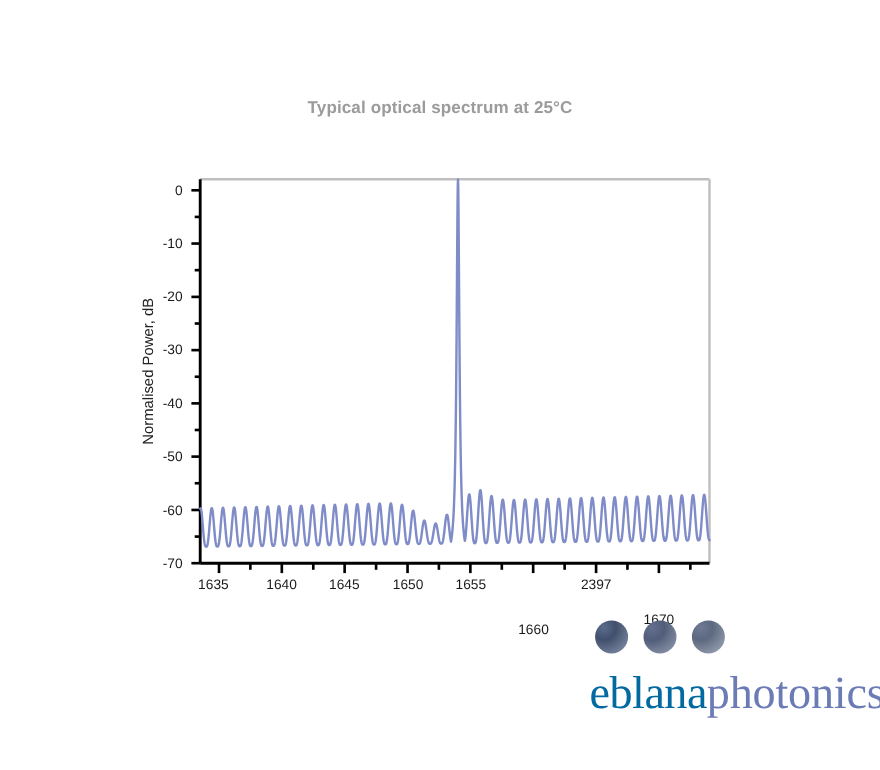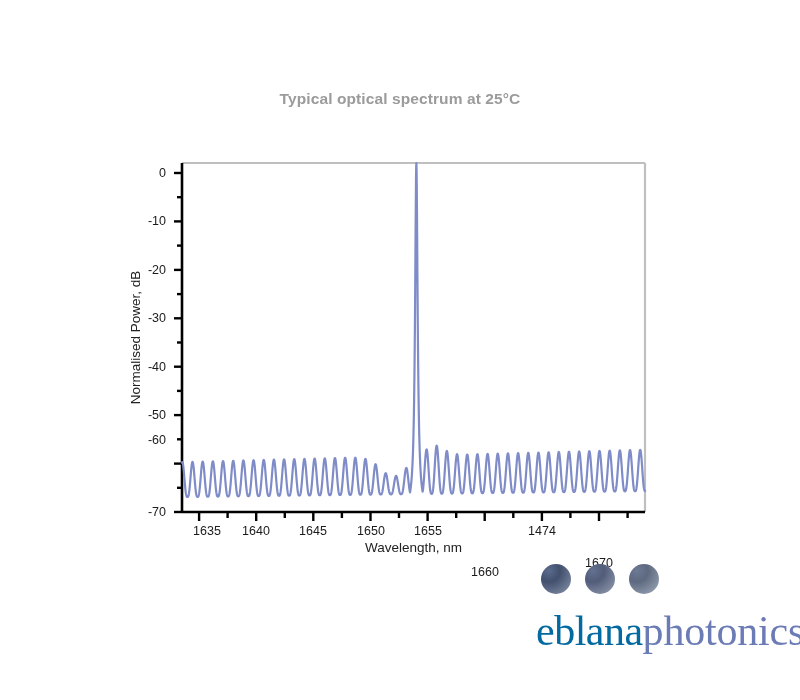--- a/index.html
+++ b/index.html
@@ -182,34 +182,33 @@
 
     <path id="spectrum-trace" fill="none" stroke="#7f8cc8" stroke-width="2.2" stroke-linejoin="round" stroke-linecap="round" d="M 182.00 462.71 L 182.19 462.25 L 182.39 462.14 L 182.58 462.39 L 182.77 463.00 L 182.96 463.94 L 183.16 465.20 L 183.35 466.75 L 183.54 468.54 L 183.74 470.55 L 183.93 472.72 L 184.12 475.00 L 184.32 477.35 L 184.51 479.71 L 184.70 482.04 L 184.89 484.30 L 185.09 486.43 L 185.28 488.41 L 185.47 490.21 L 185.67 491.80 L 185.86 493.16 L 186.05 494.30 L 186.24 495.21 L 186.44 495.90 L 186.63 496.39 L 186.82 496.71 L 187.02 496.89 L 187.21 496.96 L 187.40 496.97 L 187.59 496.96 L 187.79 496.91 L 187.98 496.76 L 188.17 496.49 L 188.37 496.04 L 188.56 495.41 L 188.75 494.56 L 188.95 493.48 L 189.14 492.17 L 189.33 490.64 L 189.52 488.90 L 189.72 486.96 L 189.91 484.86 L 190.10 482.62 L 190.30 480.30 L 190.49 477.92 L 190.68 475.55 L 190.87 473.23 L 191.07 471.01 L 191.26 468.93 L 191.45 467.06 L 191.65 465.42 L 191.84 464.06 L 192.03 463.00 L 192.22 462.28 L 192.42 461.91 L 192.61 461.90 L 192.80 462.25 L 193.00 462.94 L 193.19 463.98 L 193.38 465.32 L 193.58 466.94 L 193.77 468.80 L 193.96 470.86 L 194.15 473.07 L 194.35 475.38 L 194.54 477.75 L 194.73 480.12 L 194.93 482.45 L 195.12 484.68 L 195.31 486.79 L 195.50 488.73 L 195.70 490.48 L 195.89 492.02 L 196.08 493.33 L 196.28 494.42 L 196.47 495.27 L 196.66 495.91 L 196.85 496.36 L 197.05 496.64 L 197.24 496.78 L 197.43 496.84 L 197.63 496.84 L 197.82 496.83 L 198.01 496.75 L 198.21 496.57 L 198.40 496.25 L 198.59 495.76 L 198.78 495.07 L 198.98 494.16 L 199.17 493.02 L 199.36 491.65 L 199.56 490.05 L 199.75 488.25 L 199.94 486.26 L 200.13 484.11 L 200.33 481.83 L 200.52 479.48 L 200.71 477.09 L 200.91 474.72 L 201.10 472.41 L 201.29 470.21 L 201.48 468.18 L 201.68 466.35 L 201.87 464.78 L 202.06 463.49 L 202.26 462.51 L 202.45 461.88 L 202.64 461.60 L 202.83 461.68 L 203.03 462.12 L 203.22 462.91 L 203.41 464.03 L 203.61 465.45 L 203.80 467.15 L 203.99 469.07 L 204.19 471.18 L 204.38 473.44 L 204.57 475.78 L 204.76 478.16 L 204.96 480.53 L 205.15 482.85 L 205.34 485.07 L 205.54 487.14 L 205.73 489.04 L 205.92 490.75 L 206.11 492.23 L 206.31 493.49 L 206.50 494.52 L 206.69 495.32 L 206.89 495.91 L 207.08 496.31 L 207.27 496.56 L 207.46 496.67 L 207.66 496.71 L 207.85 496.71 L 208.04 496.68 L 208.24 496.58 L 208.43 496.37 L 208.62 496.01 L 208.82 495.46 L 209.01 494.71 L 209.20 493.74 L 209.39 492.54 L 209.59 491.10 L 209.78 489.44 L 209.97 487.58 L 210.17 485.54 L 210.36 483.34 L 210.55 481.04 L 210.74 478.66 L 210.94 476.26 L 211.13 473.89 L 211.32 471.59 L 211.52 469.43 L 211.71 467.43 L 211.90 465.66 L 212.09 464.15 L 212.29 462.93 L 212.48 462.04 L 212.67 461.50 L 212.87 461.31 L 213.06 461.49 L 213.25 462.02 L 213.45 462.90 L 213.64 464.11 L 213.83 465.61 L 214.02 467.38 L 214.22 469.36 L 214.41 471.52 L 214.60 473.81 L 214.80 476.18 L 214.99 478.57 L 215.18 480.95 L 215.37 483.25 L 215.57 485.44 L 215.76 487.48 L 215.95 489.35 L 216.15 491.00 L 216.34 492.43 L 216.53 493.64 L 216.72 494.61 L 216.92 495.36 L 217.11 495.90 L 217.30 496.26 L 217.50 496.46 L 217.69 496.56 L 217.88 496.58 L 218.08 496.57 L 218.27 496.53 L 218.46 496.41 L 218.65 496.16 L 218.85 495.75 L 219.04 495.15 L 219.23 494.34 L 219.43 493.31 L 219.62 492.04 L 219.81 490.54 L 220.00 488.82 L 220.20 486.90 L 220.39 484.80 L 220.58 482.57 L 220.78 480.23 L 220.97 477.83 L 221.16 475.43 L 221.36 473.06 L 221.55 470.78 L 221.74 468.65 L 221.93 466.70 L 222.13 464.98 L 222.32 463.54 L 222.51 462.40 L 222.71 461.60 L 222.90 461.14 L 223.09 461.05 L 223.28 461.32 L 223.48 461.95 L 223.67 462.92 L 223.86 464.21 L 224.06 465.79 L 224.25 467.62 L 224.44 469.67 L 224.63 471.88 L 224.83 474.20 L 225.02 476.59 L 225.21 478.99 L 225.41 481.36 L 225.60 483.65 L 225.79 485.81 L 225.99 487.82 L 226.18 489.64 L 226.37 491.24 L 226.56 492.62 L 226.76 493.77 L 226.95 494.68 L 227.14 495.38 L 227.34 495.87 L 227.53 496.19 L 227.72 496.37 L 227.91 496.44 L 228.11 496.45 L 228.30 496.44 L 228.49 496.38 L 228.69 496.23 L 228.88 495.94 L 229.07 495.48 L 229.26 494.83 L 229.46 493.95 L 229.65 492.85 L 229.84 491.52 L 230.04 489.95 L 230.23 488.17 L 230.42 486.20 L 230.62 484.05 L 230.81 481.78 L 231.00 479.41 L 231.19 477.00 L 231.39 474.59 L 231.58 472.23 L 231.77 469.98 L 231.97 467.88 L 232.16 465.98 L 232.35 464.32 L 232.54 462.95 L 232.74 461.89 L 232.93 461.17 L 233.12 460.81 L 233.32 460.81 L 233.51 461.18 L 233.70 461.90 L 233.89 462.96 L 234.09 464.33 L 234.28 465.99 L 234.47 467.89 L 234.67 469.99 L 234.86 472.24 L 235.05 474.60 L 235.25 477.00 L 235.44 479.41 L 235.63 481.77 L 235.82 484.04 L 236.02 486.18 L 236.21 488.14 L 236.40 489.92 L 236.60 491.47 L 236.79 492.80 L 236.98 493.89 L 237.17 494.75 L 237.37 495.39 L 237.56 495.84 L 237.75 496.12 L 237.95 496.26 L 238.14 496.31 L 238.33 496.31 L 238.52 496.30 L 238.72 496.22 L 238.91 496.03 L 239.10 495.70 L 239.30 495.20 L 239.49 494.48 L 239.68 493.55 L 239.88 492.38 L 240.07 490.98 L 240.26 489.35 L 240.45 487.51 L 240.65 485.48 L 240.84 483.29 L 241.03 480.98 L 241.23 478.59 L 241.42 476.16 L 241.61 473.75 L 241.80 471.40 L 242.00 469.18 L 242.19 467.12 L 242.38 465.27 L 242.58 463.68 L 242.77 462.38 L 242.96 461.40 L 243.15 460.77 L 243.35 460.50 L 243.54 460.60 L 243.73 461.06 L 243.93 461.87 L 244.12 463.02 L 244.31 464.48 L 244.50 466.21 L 244.70 468.17 L 244.89 470.33 L 245.08 472.62 L 245.28 475.00 L 245.47 477.42 L 245.66 479.83 L 245.86 482.18 L 246.05 484.43 L 246.24 486.53 L 246.43 488.46 L 246.63 490.19 L 246.82 491.69 L 247.01 492.96 L 247.21 493.99 L 247.40 494.80 L 247.59 495.39 L 247.78 495.79 L 247.98 496.03 L 248.17 496.15 L 248.36 496.18 L 248.56 496.18 L 248.75 496.15 L 248.94 496.05 L 249.13 495.83 L 249.33 495.46 L 249.52 494.89 L 249.71 494.12 L 249.91 493.13 L 250.10 491.89 L 250.29 490.43 L 250.49 488.73 L 250.68 486.83 L 250.87 484.75 L 251.06 482.52 L 251.26 480.17 L 251.45 477.75 L 251.64 475.32 L 251.84 472.91 L 252.03 470.58 L 252.22 468.38 L 252.41 466.37 L 252.61 464.57 L 252.80 463.05 L 252.99 461.82 L 253.19 460.93 L 253.38 460.39 L 253.57 460.22 L 253.76 460.41 L 253.96 460.97 L 254.15 461.87 L 254.34 463.11 L 254.54 464.65 L 254.73 466.45 L 254.92 468.48 L 255.12 470.68 L 255.31 473.01 L 255.50 475.42 L 255.69 477.85 L 255.89 480.26 L 256.08 482.59 L 256.27 484.82 L 256.47 486.88 L 256.66 488.77 L 256.85 490.44 L 257.04 491.89 L 257.24 493.10 L 257.43 494.08 L 257.62 494.83 L 257.82 495.38 L 258.01 495.74 L 258.20 495.94 L 258.39 496.03 L 258.59 496.05 L 258.78 496.05 L 258.97 496.00 L 259.17 495.87 L 259.36 495.62 L 259.55 495.19 L 259.75 494.58 L 259.94 493.75 L 260.13 492.68 L 260.32 491.38 L 260.52 489.85 L 260.71 488.10 L 260.90 486.14 L 261.10 484.00 L 261.29 481.73 L 261.48 479.35 L 261.67 476.91 L 261.87 474.47 L 262.06 472.07 L 262.25 469.76 L 262.45 467.60 L 262.64 465.63 L 262.83 463.89 L 263.03 462.44 L 263.22 461.29 L 263.41 460.49 L 263.60 460.04 L 263.80 459.96 L 263.99 460.25 L 264.18 460.90 L 264.38 461.90 L 264.57 463.22 L 264.76 464.84 L 264.95 466.71 L 265.15 468.79 L 265.34 471.04 L 265.53 473.41 L 265.73 475.83 L 265.92 478.28 L 266.11 480.68 L 266.30 483.00 L 266.50 485.19 L 266.69 487.23 L 266.88 489.06 L 267.08 490.69 L 267.27 492.08 L 267.46 493.24 L 267.66 494.16 L 267.85 494.86 L 268.04 495.35 L 268.23 495.67 L 268.43 495.84 L 268.62 495.91 L 268.81 495.92 L 269.01 495.91 L 269.20 495.85 L 269.39 495.69 L 269.58 495.39 L 269.78 494.92 L 269.97 494.25 L 270.16 493.35 L 270.36 492.22 L 270.55 490.86 L 270.74 489.26 L 270.93 487.44 L 271.13 485.43 L 271.32 483.25 L 271.51 480.93 L 271.71 478.52 L 271.90 476.07 L 272.09 473.62 L 272.29 471.23 L 272.48 468.95 L 272.67 466.82 L 272.86 464.90 L 273.06 463.23 L 273.25 461.84 L 273.44 460.78 L 273.64 460.06 L 273.83 459.71 L 274.02 459.72 L 274.21 460.11 L 274.41 460.86 L 274.60 461.95 L 274.79 463.35 L 274.99 465.05 L 275.18 466.99 L 275.37 469.13 L 275.56 471.42 L 275.76 473.81 L 275.95 476.26 L 276.14 478.71 L 276.34 481.10 L 276.53 483.40 L 276.72 485.57 L 276.92 487.56 L 277.11 489.35 L 277.30 490.92 L 277.49 492.26 L 277.69 493.36 L 277.88 494.22 L 278.07 494.87 L 278.27 495.32 L 278.46 495.59 L 278.65 495.74 L 278.84 495.79 L 279.04 495.79 L 279.23 495.77 L 279.42 495.69 L 279.62 495.49 L 279.81 495.15 L 280.00 494.63 L 280.19 493.90 L 280.39 492.94 L 280.58 491.74 L 280.77 490.31 L 280.97 488.65 L 281.16 486.77 L 281.35 484.70 L 281.54 482.47 L 281.74 480.12 L 281.93 477.69 L 282.12 475.22 L 282.32 472.77 L 282.51 470.40 L 282.70 468.14 L 282.90 466.05 L 283.09 464.18 L 283.28 462.58 L 283.47 461.27 L 283.67 460.29 L 283.86 459.66 L 284.05 459.40 L 284.25 459.51 L 284.44 460.00 L 284.63 460.84 L 284.82 462.02 L 285.02 463.51 L 285.21 465.28 L 285.40 467.28 L 285.60 469.47 L 285.79 471.81 L 285.98 474.23 L 286.17 476.69 L 286.37 479.14 L 286.56 481.52 L 286.75 483.80 L 286.95 485.93 L 287.14 487.88 L 287.33 489.62 L 287.53 491.14 L 287.72 492.42 L 287.91 493.46 L 288.10 494.28 L 288.30 494.87 L 288.49 495.27 L 288.68 495.51 L 288.88 495.63 L 289.07 495.66 L 289.26 495.66 L 289.45 495.62 L 289.65 495.52 L 289.84 495.29 L 290.03 494.90 L 290.23 494.32 L 290.42 493.53 L 290.61 492.51 L 290.80 491.25 L 291.00 489.75 L 291.19 488.02 L 291.38 486.08 L 291.58 483.96 L 291.77 481.69 L 291.96 479.30 L 292.16 476.84 L 292.35 474.37 L 292.54 471.92 L 292.73 469.56 L 292.93 467.34 L 293.12 465.30 L 293.31 463.48 L 293.51 461.95 L 293.70 460.71 L 293.89 459.82 L 294.08 459.29 L 294.28 459.12 L 294.47 459.33 L 294.66 459.91 L 294.86 460.85 L 295.05 462.11 L 295.24 463.69 L 295.43 465.53 L 295.63 467.59 L 295.82 469.83 L 296.01 472.21 L 296.21 474.65 L 296.40 477.12 L 296.59 479.57 L 296.79 481.94 L 296.98 484.19 L 297.17 486.29 L 297.36 488.19 L 297.56 489.89 L 297.75 491.35 L 297.94 492.57 L 298.14 493.56 L 298.33 494.31 L 298.52 494.86 L 298.71 495.22 L 298.91 495.42 L 299.10 495.51 L 299.29 495.53 L 299.49 495.52 L 299.68 495.47 L 299.87 495.34 L 300.07 495.07 L 300.26 494.64 L 300.45 494.00 L 300.64 493.15 L 300.84 492.06 L 301.03 490.73 L 301.22 489.17 L 301.42 487.38 L 301.61 485.38 L 301.80 483.21 L 301.99 480.89 L 302.19 478.47 L 302.38 475.99 L 302.57 473.51 L 302.77 471.08 L 302.96 468.74 L 303.15 466.54 L 303.34 464.55 L 303.54 462.80 L 303.73 461.33 L 303.92 460.18 L 304.12 459.38 L 304.31 458.93 L 304.50 458.87 L 304.70 459.17 L 304.89 459.85 L 305.08 460.88 L 305.27 462.23 L 305.47 463.89 L 305.66 465.80 L 305.85 467.92 L 306.05 470.21 L 306.24 472.61 L 306.43 475.08 L 306.62 477.56 L 306.82 480.00 L 307.01 482.35 L 307.20 484.58 L 307.40 486.64 L 307.59 488.50 L 307.78 490.14 L 307.97 491.54 L 308.17 492.71 L 308.36 493.64 L 308.55 494.34 L 308.75 494.83 L 308.94 495.15 L 309.13 495.32 L 309.33 495.39 L 309.52 495.40 L 309.71 495.38 L 309.90 495.32 L 310.10 495.15 L 310.29 494.84 L 310.48 494.36 L 310.68 493.66 L 310.87 492.75 L 311.06 491.59 L 311.25 490.20 L 311.45 488.57 L 311.64 486.71 L 311.83 484.66 L 312.03 482.44 L 312.22 480.08 L 312.41 477.63 L 312.60 475.14 L 312.80 472.65 L 312.99 470.23 L 313.18 467.91 L 313.38 465.76 L 313.57 463.82 L 313.76 462.13 L 313.96 460.74 L 314.15 459.67 L 314.34 458.95 L 314.53 458.61 L 314.73 458.64 L 314.92 459.04 L 315.11 459.81 L 315.31 460.93 L 315.50 462.38 L 315.69 464.11 L 315.88 466.08 L 316.08 468.26 L 316.27 470.60 L 316.46 473.03 L 316.66 475.52 L 316.85 478.00 L 317.04 480.43 L 317.23 482.77 L 317.43 484.96 L 317.62 486.97 L 317.81 488.79 L 318.01 490.37 L 318.20 491.72 L 318.39 492.83 L 318.58 493.70 L 318.78 494.35 L 318.97 494.80 L 319.16 495.07 L 319.36 495.21 L 319.55 495.26 L 319.74 495.26 L 319.94 495.24 L 320.13 495.15 L 320.32 494.95 L 320.51 494.60 L 320.71 494.06 L 320.90 493.31 L 321.09 492.33 L 321.29 491.11 L 321.48 489.64 L 321.67 487.95 L 321.86 486.03 L 322.06 483.92 L 322.25 481.65 L 322.44 479.26 L 322.64 476.78 L 322.83 474.28 L 323.02 471.80 L 323.21 469.38 L 323.41 467.10 L 323.60 464.99 L 323.79 463.10 L 323.99 461.48 L 324.18 460.16 L 324.37 459.18 L 324.57 458.55 L 324.76 458.30 L 324.95 458.43 L 325.14 458.94 L 325.34 459.80 L 325.53 461.01 L 325.72 462.54 L 325.92 464.35 L 326.11 466.39 L 326.30 468.62 L 326.49 471.00 L 326.69 473.46 L 326.88 475.96 L 327.07 478.44 L 327.27 480.86 L 327.46 483.17 L 327.65 485.33 L 327.84 487.30 L 328.04 489.06 L 328.23 490.60 L 328.42 491.89 L 328.62 492.94 L 328.81 493.75 L 329.00 494.35 L 329.20 494.75 L 329.39 494.99 L 329.58 495.10 L 329.77 495.13 L 329.97 495.13 L 330.16 495.10 L 330.35 494.98 L 330.55 494.75 L 330.74 494.35 L 330.93 493.75 L 331.12 492.94 L 331.32 491.89 L 331.51 490.60 L 331.70 489.07 L 331.90 487.31 L 332.09 485.33 L 332.28 483.17 L 332.47 480.85 L 332.67 478.43 L 332.86 475.93 L 333.05 473.42 L 333.25 470.94 L 333.44 468.54 L 333.63 466.29 L 333.83 464.22 L 334.02 462.39 L 334.21 460.84 L 334.40 459.60 L 334.60 458.71 L 334.79 458.18 L 334.98 458.03 L 335.18 458.25 L 335.37 458.86 L 335.56 459.82 L 335.75 461.12 L 335.95 462.73 L 336.14 464.61 L 336.33 466.71 L 336.53 468.99 L 336.72 471.41 L 336.91 473.89 L 337.11 476.40 L 337.30 478.89 L 337.49 481.29 L 337.68 483.57 L 337.88 485.69 L 338.07 487.62 L 338.26 489.33 L 338.46 490.81 L 338.65 492.04 L 338.84 493.03 L 339.03 493.79 L 339.23 494.34 L 339.42 494.69 L 339.61 494.90 L 339.81 494.98 L 340.00 495.00 L 340.19 494.99 L 340.38 494.94 L 340.58 494.80 L 340.77 494.53 L 340.96 494.08 L 341.16 493.42 L 341.35 492.55 L 341.54 491.44 L 341.74 490.08 L 341.93 488.48 L 342.12 486.65 L 342.31 484.62 L 342.51 482.40 L 342.70 480.05 L 342.89 477.59 L 343.09 475.07 L 343.28 472.56 L 343.47 470.08 L 343.66 467.71 L 343.86 465.50 L 344.05 463.48 L 344.24 461.71 L 344.44 460.23 L 344.63 459.08 L 344.82 458.28 L 345.01 457.84 L 345.21 457.79 L 345.40 458.12 L 345.59 458.82 L 345.79 459.87 L 345.98 461.26 L 346.17 462.95 L 346.37 464.90 L 346.56 467.06 L 346.75 469.39 L 346.94 471.84 L 347.14 474.35 L 347.33 476.86 L 347.52 479.34 L 347.72 481.72 L 347.91 483.97 L 348.10 486.05 L 348.29 487.93 L 348.49 489.59 L 348.68 491.01 L 348.87 492.18 L 349.07 493.11 L 349.26 493.82 L 349.45 494.31 L 349.64 494.63 L 349.84 494.80 L 350.03 494.86 L 350.22 494.87 L 350.42 494.86 L 350.61 494.79 L 350.80 494.61 L 351.00 494.29 L 351.19 493.79 L 351.38 493.09 L 351.57 492.15 L 351.77 490.97 L 351.96 489.55 L 352.15 487.88 L 352.35 486.00 L 352.54 483.91 L 352.73 481.66 L 352.92 479.27 L 353.12 476.79 L 353.31 474.27 L 353.50 471.76 L 353.70 469.32 L 353.89 466.98 L 354.08 464.82 L 354.27 462.87 L 354.47 461.18 L 354.66 459.79 L 354.85 458.73 L 355.05 458.03 L 355.24 457.70 L 355.43 457.75 L 355.63 458.19 L 355.82 458.99 L 356.01 460.14 L 356.20 461.62 L 356.40 463.38 L 356.59 465.40 L 356.78 467.61 L 356.98 469.98 L 357.17 472.44 L 357.36 474.95 L 357.55 477.46 L 357.75 479.91 L 357.94 482.25 L 358.13 484.46 L 358.33 486.48 L 358.52 488.30 L 358.71 489.88 L 358.90 491.23 L 359.10 492.33 L 359.29 493.20 L 359.48 493.84 L 359.68 494.28 L 359.87 494.55 L 360.06 494.69 L 360.25 494.74 L 360.45 494.74 L 360.64 494.71 L 360.83 494.62 L 361.03 494.42 L 361.22 494.06 L 361.41 493.52 L 361.61 492.76 L 361.80 491.78 L 361.99 490.56 L 362.18 489.11 L 362.38 487.43 L 362.57 485.53 L 362.76 483.45 L 362.96 481.22 L 363.15 478.87 L 363.34 476.45 L 363.53 474.00 L 363.73 471.59 L 363.92 469.25 L 364.11 467.05 L 364.31 465.03 L 364.50 463.23 L 364.69 461.70 L 364.88 460.48 L 365.08 459.58 L 365.27 459.04 L 365.46 458.87 L 365.66 459.06 L 365.85 459.62 L 366.04 460.53 L 366.24 461.77 L 366.43 463.31 L 366.62 465.11 L 366.81 467.13 L 367.01 469.33 L 367.20 471.65 L 367.39 474.05 L 367.59 476.47 L 367.78 478.86 L 367.97 481.18 L 368.16 483.39 L 368.36 485.44 L 368.55 487.31 L 368.74 488.98 L 368.94 490.41 L 369.13 491.62 L 369.32 492.60 L 369.51 493.35 L 369.71 493.90 L 369.90 494.27 L 370.09 494.48 L 370.29 494.58 L 370.48 494.61 L 370.67 494.60 L 370.87 494.57 L 371.06 494.46 L 371.25 494.25 L 371.44 493.88 L 371.64 493.34 L 371.83 492.61 L 372.02 491.68 L 372.22 490.54 L 372.41 489.20 L 372.60 487.66 L 372.79 485.95 L 372.99 484.09 L 373.18 482.12 L 373.37 480.06 L 373.57 477.97 L 373.76 475.89 L 373.95 473.85 L 374.14 471.91 L 374.34 470.11 L 374.53 468.49 L 374.72 467.09 L 374.92 465.94 L 375.11 465.06 L 375.30 464.48 L 375.50 464.21 L 375.69 464.25 L 375.88 464.61 L 376.07 465.26 L 376.27 466.21 L 376.46 467.41 L 376.65 468.85 L 376.85 470.49 L 377.04 472.29 L 377.23 474.21 L 377.42 476.21 L 377.62 478.24 L 377.81 480.27 L 378.00 482.25 L 378.20 484.15 L 378.39 485.93 L 378.58 487.56 L 378.78 489.04 L 378.97 490.33 L 379.16 491.44 L 379.35 492.35 L 379.55 493.08 L 379.74 493.63 L 379.93 494.02 L 380.13 494.27 L 380.32 494.41 L 380.51 494.46 L 380.70 494.48 L 380.90 494.47 L 381.09 494.43 L 381.28 494.33 L 381.48 494.14 L 381.67 493.84 L 381.86 493.40 L 382.05 492.83 L 382.25 492.10 L 382.44 491.23 L 382.63 490.21 L 382.83 489.07 L 383.02 487.81 L 383.21 486.46 L 383.41 485.04 L 383.60 483.58 L 383.79 482.11 L 383.98 480.66 L 384.18 479.26 L 384.37 477.95 L 384.56 476.75 L 384.76 475.69 L 384.95 474.79 L 385.14 474.08 L 385.33 473.56 L 385.53 473.26 L 385.72 473.17 L 385.91 473.30 L 386.11 473.64 L 386.30 474.19 L 386.49 474.92 L 386.68 475.83 L 386.88 476.89 L 387.07 478.07 L 387.26 479.35 L 387.46 480.71 L 387.65 482.10 L 387.84 483.51 L 388.04 484.90 L 388.23 486.26 L 388.42 487.54 L 388.61 488.75 L 388.81 489.85 L 389.00 490.83 L 389.19 491.69 L 389.39 492.42 L 389.58 493.01 L 389.77 493.48 L 389.96 493.83 L 390.16 494.08 L 390.35 494.23 L 390.54 494.31 L 390.74 494.34 L 390.93 494.34 L 391.12 494.33 L 391.31 494.30 L 391.51 494.21 L 391.70 494.05 L 391.89 493.80 L 392.09 493.46 L 392.28 493.00 L 392.47 492.42 L 392.67 491.73 L 392.86 490.93 L 393.05 490.02 L 393.24 489.01 L 393.44 487.92 L 393.63 486.76 L 393.82 485.56 L 394.02 484.34 L 394.21 483.11 L 394.40 481.91 L 394.59 480.76 L 394.79 479.69 L 394.98 478.71 L 395.17 477.86 L 395.37 477.14 L 395.56 476.57 L 395.75 476.18 L 395.94 475.96 L 396.14 475.93 L 396.33 476.08 L 396.52 476.41 L 396.72 476.91 L 396.91 477.58 L 397.10 478.40 L 397.29 479.35 L 397.49 480.40 L 397.68 481.55 L 397.87 482.75 L 398.07 483.99 L 398.26 485.24 L 398.45 486.47 L 398.65 487.66 L 398.84 488.79 L 399.03 489.83 L 399.22 490.78 L 399.42 491.61 L 399.61 492.32 L 399.80 492.91 L 400.00 493.38 L 400.19 493.73 L 400.38 493.97 L 400.57 494.11 L 400.77 494.19 L 400.96 494.21 L 401.15 494.21 L 401.35 494.20 L 401.54 494.14 L 401.73 494.01 L 401.92 493.79 L 402.12 493.45 L 402.31 492.98 L 402.50 492.36 L 402.70 491.57 L 402.89 490.63 L 403.08 489.53 L 403.28 488.27 L 403.47 486.88 L 403.66 485.35 L 403.85 483.73 L 404.05 482.04 L 404.24 480.30 L 404.43 478.55 L 404.63 476.83 L 404.82 475.17 L 405.01 473.60 L 405.20 472.17 L 405.40 470.90 L 405.59 469.83 L 405.78 468.99 L 405.98 468.38 L 406.17 468.03 L 406.36 467.95 L 406.55 468.14 L 406.75 468.60 L 406.94 469.31 L 407.13 470.27 L 407.33 471.45 L 407.52 472.82 L 407.71 474.35 L 407.91 476.02 L 408.10 477.77 L 408.29 479.57 L 408.48 481.38 L 408.68 483.16 L 408.87 484.88 L 409.06 486.51 L 409.26 488.01 L 409.45 489.36 L 409.64 490.54 L 409.83 491.54 L 410.03 492.36 L 410.22 491.25 L 410.41 489.96 L 410.61 488.56 L 410.80 487.02 L 410.99 485.34 L 411.18 483.48 L 411.38 481.42 L 411.57 479.14 L 411.76 476.61 L 411.96 473.79 L 412.15 470.63 L 412.34 467.08 L 412.54 463.08 L 412.73 458.56 L 412.92 453.43 L 413.11 447.58 L 413.31 440.89 L 413.50 433.21 L 413.69 424.36 L 413.89 414.13 L 414.08 402.29 L 414.27 388.57 L 414.46 372.69 L 414.66 354.37 L 414.85 333.41 L 415.04 309.76 L 415.24 283.64 L 415.43 255.80 L 415.62 227.66 L 415.82 201.45 L 416.01 180.08 L 416.20 166.58 L 416.39 163.19 L 416.59 170.50 L 416.78 187.23 L 416.97 210.75 L 417.17 237.99 L 417.36 266.24 L 417.55 293.57 L 417.74 318.83 L 417.94 341.49 L 418.13 361.46 L 418.32 378.84 L 418.52 393.89 L 418.71 406.88 L 418.90 418.09 L 419.09 427.78 L 419.29 436.18 L 419.48 443.48 L 419.67 449.84 L 419.87 455.41 L 420.06 460.30 L 420.25 464.62 L 420.45 468.44 L 420.64 471.84 L 420.83 474.87 L 421.02 477.58 L 421.22 480.01 L 421.41 482.21 L 421.60 484.19 L 421.80 485.98 L 421.99 487.61 L 422.18 489.09 L 422.37 490.45 L 422.57 491.69 L 422.76 491.15 L 422.95 489.87 L 423.15 488.32 L 423.34 486.48 L 423.53 484.37 L 423.72 482.02 L 423.92 479.44 L 424.11 476.68 L 424.30 473.79 L 424.50 470.82 L 424.69 467.83 L 424.88 464.88 L 425.08 462.02 L 425.27 459.33 L 425.46 456.86 L 425.65 454.67 L 425.85 452.81 L 426.04 451.33 L 426.23 450.26 L 426.43 449.62 L 426.62 449.44 L 426.81 449.72 L 427.00 450.45 L 427.20 451.62 L 427.39 453.19 L 427.58 455.14 L 427.78 457.42 L 427.97 459.98 L 428.16 462.75 L 428.35 465.68 L 428.55 468.70 L 428.74 471.74 L 428.93 474.75 L 429.13 477.65 L 429.32 480.41 L 429.51 482.96 L 429.71 485.27 L 429.90 487.31 L 430.09 489.07 L 430.28 490.52 L 430.48 491.67 L 430.67 492.54 L 430.86 493.15 L 431.06 493.53 L 431.25 493.73 L 431.44 493.81 L 431.63 493.82 L 431.83 493.80 L 432.02 493.70 L 432.21 493.47 L 432.41 493.04 L 432.60 492.38 L 432.79 491.44 L 432.98 490.20 L 433.18 488.65 L 433.37 486.78 L 433.56 484.60 L 433.76 482.13 L 433.95 479.40 L 434.14 476.45 L 434.33 473.33 L 434.53 470.10 L 434.72 466.82 L 434.91 463.56 L 435.11 460.38 L 435.30 457.36 L 435.49 454.57 L 435.69 452.07 L 435.88 449.91 L 436.07 448.16 L 436.26 446.84 L 436.46 445.99 L 436.65 445.63 L 436.84 445.77 L 437.04 446.40 L 437.23 447.52 L 437.42 449.08 L 437.61 451.06 L 437.81 453.41 L 438.00 456.07 L 438.19 458.98 L 438.39 462.08 L 438.58 465.29 L 438.77 468.55 L 438.96 471.79 L 439.16 474.95 L 439.35 477.96 L 439.54 480.78 L 439.74 483.36 L 439.93 485.66 L 440.12 487.66 L 440.32 489.36 L 440.51 490.74 L 440.70 491.81 L 440.89 492.61 L 441.09 493.15 L 441.28 493.47 L 441.47 493.63 L 441.67 493.68 L 441.86 493.68 L 442.05 493.65 L 442.24 493.53 L 442.44 493.27 L 442.63 492.81 L 442.82 492.12 L 443.02 491.18 L 443.21 489.96 L 443.40 488.45 L 443.59 486.65 L 443.79 484.59 L 443.98 482.28 L 444.17 479.75 L 444.37 477.04 L 444.56 474.22 L 444.75 471.31 L 444.95 468.40 L 445.14 465.53 L 445.33 462.77 L 445.52 460.18 L 445.72 457.82 L 445.91 455.74 L 446.10 453.99 L 446.30 452.60 L 446.49 451.62 L 446.68 451.06 L 446.87 450.93 L 447.07 451.25 L 447.26 451.99 L 447.45 453.14 L 447.65 454.67 L 447.84 456.55 L 448.03 458.73 L 448.22 461.17 L 448.42 463.80 L 448.61 466.57 L 448.80 469.42 L 449.00 472.29 L 449.19 475.12 L 449.38 477.86 L 449.58 480.46 L 449.77 482.88 L 449.96 485.07 L 450.15 487.02 L 450.35 488.70 L 450.54 490.11 L 450.73 491.24 L 450.93 492.12 L 451.12 492.75 L 451.31 493.17 L 451.50 493.42 L 451.70 493.53 L 451.89 493.55 L 452.08 493.55 L 452.28 493.51 L 452.47 493.37 L 452.66 493.10 L 452.86 492.64 L 453.05 491.98 L 453.24 491.07 L 453.43 489.92 L 453.63 488.50 L 453.82 486.83 L 454.01 484.92 L 454.21 482.79 L 454.40 480.46 L 454.59 477.98 L 454.78 475.39 L 454.98 472.73 L 455.17 470.07 L 455.36 467.45 L 455.56 464.94 L 455.75 462.58 L 455.94 460.44 L 456.13 458.55 L 456.33 456.97 L 456.52 455.72 L 456.71 454.84 L 456.91 454.35 L 457.10 454.26 L 457.29 454.57 L 457.49 455.27 L 457.68 456.35 L 457.87 457.79 L 458.06 459.54 L 458.26 461.57 L 458.45 463.83 L 458.64 466.27 L 458.84 468.83 L 459.03 471.47 L 459.22 474.12 L 459.41 476.74 L 459.61 479.26 L 459.80 481.65 L 459.99 483.87 L 460.19 485.87 L 460.38 487.65 L 460.57 489.17 L 460.76 490.44 L 460.96 491.46 L 461.15 492.23 L 461.34 492.78 L 461.54 493.13 L 461.73 493.33 L 461.92 493.41 L 462.12 493.42 L 462.31 493.41 L 462.50 493.35 L 462.69 493.19 L 462.89 492.88 L 463.08 492.39 L 463.27 491.68 L 463.47 490.74 L 463.66 489.54 L 463.85 488.09 L 464.04 486.39 L 464.24 484.45 L 464.43 482.30 L 464.62 479.96 L 464.82 477.48 L 465.01 474.90 L 465.20 472.26 L 465.39 469.63 L 465.59 467.05 L 465.78 464.59 L 465.97 462.29 L 466.17 460.21 L 466.36 458.39 L 466.55 456.88 L 466.75 455.71 L 466.94 454.91 L 467.13 454.50 L 467.32 454.49 L 467.52 454.88 L 467.71 455.65 L 467.90 456.80 L 468.10 458.29 L 468.29 460.09 L 468.48 462.16 L 468.67 464.45 L 468.87 466.90 L 469.06 469.47 L 469.25 472.10 L 469.45 474.73 L 469.64 477.31 L 469.83 479.80 L 470.02 482.13 L 470.22 484.29 L 470.41 486.23 L 470.60 487.94 L 470.80 489.40 L 470.99 490.60 L 471.18 491.55 L 471.38 492.26 L 471.57 492.75 L 471.76 493.07 L 471.95 493.23 L 472.15 493.29 L 472.34 493.29 L 472.53 493.27 L 472.73 493.19 L 472.92 492.99 L 473.11 492.64 L 473.30 492.09 L 473.50 491.33 L 473.69 490.31 L 473.88 489.05 L 474.08 487.53 L 474.27 485.76 L 474.46 483.76 L 474.65 481.55 L 474.85 479.17 L 475.04 476.65 L 475.23 474.04 L 475.43 471.39 L 475.62 468.76 L 475.81 466.19 L 476.00 463.76 L 476.20 461.50 L 476.39 459.47 L 476.58 457.73 L 476.78 456.30 L 476.97 455.22 L 477.16 454.51 L 477.36 454.20 L 477.55 454.30 L 477.74 454.79 L 477.93 455.66 L 478.13 456.90 L 478.32 458.48 L 478.51 460.36 L 478.71 462.50 L 478.90 464.84 L 479.09 467.34 L 479.28 469.94 L 479.48 472.58 L 479.67 475.21 L 479.86 477.78 L 480.06 480.24 L 480.25 482.54 L 480.44 484.65 L 480.63 486.54 L 480.83 488.19 L 481.02 489.59 L 481.21 490.73 L 481.41 491.62 L 481.60 492.27 L 481.79 492.72 L 481.99 492.99 L 482.18 493.12 L 482.37 493.16 L 482.56 493.16 L 482.76 493.13 L 482.95 493.02 L 483.14 492.79 L 483.34 492.38 L 483.53 491.78 L 483.72 490.95 L 483.91 489.87 L 484.11 488.53 L 484.30 486.94 L 484.49 485.10 L 484.69 483.04 L 484.88 480.77 L 485.07 478.34 L 485.26 475.78 L 485.46 473.15 L 485.65 470.49 L 485.84 467.86 L 486.04 465.31 L 486.23 462.91 L 486.42 460.70 L 486.62 458.74 L 486.81 457.06 L 487.00 455.71 L 487.19 454.73 L 487.39 454.12 L 487.58 453.92 L 487.77 454.11 L 487.97 454.71 L 488.16 455.68 L 488.35 457.02 L 488.54 458.69 L 488.74 460.64 L 488.93 462.85 L 489.12 465.24 L 489.32 467.78 L 489.51 470.41 L 489.70 473.06 L 489.89 475.69 L 490.09 478.25 L 490.28 480.68 L 490.47 482.94 L 490.67 485.01 L 490.86 486.84 L 491.05 488.43 L 491.25 489.76 L 491.44 490.84 L 491.63 491.67 L 491.82 492.27 L 492.02 492.67 L 492.21 492.90 L 492.40 493.00 L 492.60 493.03 L 492.79 493.02 L 492.98 492.98 L 493.17 492.84 L 493.37 492.57 L 493.56 492.11 L 493.75 491.45 L 493.95 490.55 L 494.14 489.40 L 494.33 487.99 L 494.53 486.33 L 494.72 484.43 L 494.91 482.30 L 495.10 479.98 L 495.30 477.50 L 495.49 474.91 L 495.68 472.25 L 495.88 469.59 L 496.07 466.96 L 496.26 464.44 L 496.45 462.07 L 496.65 459.92 L 496.84 458.01 L 497.03 456.41 L 497.23 455.15 L 497.42 454.26 L 497.61 453.76 L 497.80 453.65 L 498.00 453.96 L 498.19 454.65 L 498.38 455.73 L 498.58 457.16 L 498.77 458.91 L 498.96 460.95 L 499.16 463.21 L 499.35 465.66 L 499.54 468.24 L 499.73 470.88 L 499.93 473.55 L 500.12 476.17 L 500.31 478.71 L 500.51 481.11 L 500.70 483.33 L 500.89 485.35 L 501.08 487.13 L 501.28 488.66 L 501.47 489.93 L 501.66 490.94 L 501.86 491.71 L 502.05 492.26 L 502.24 492.61 L 502.43 492.81 L 502.63 492.88 L 502.82 492.90 L 503.01 492.89 L 503.21 492.82 L 503.40 492.65 L 503.59 492.33 L 503.79 491.83 L 503.98 491.10 L 504.17 490.14 L 504.36 488.92 L 504.56 487.44 L 504.75 485.70 L 504.94 483.73 L 505.14 481.54 L 505.33 479.17 L 505.52 476.65 L 505.71 474.02 L 505.91 471.35 L 506.10 468.68 L 506.29 466.07 L 506.49 463.57 L 506.68 461.25 L 506.87 459.14 L 507.06 457.31 L 507.26 455.79 L 507.45 454.62 L 507.64 453.82 L 507.84 453.42 L 508.03 453.42 L 508.22 453.83 L 508.42 454.63 L 508.61 455.80 L 508.80 457.33 L 508.99 459.16 L 509.19 461.27 L 509.38 463.60 L 509.57 466.09 L 509.77 468.70 L 509.96 471.37 L 510.15 474.04 L 510.34 476.65 L 510.54 479.16 L 510.73 481.53 L 510.92 483.71 L 511.12 485.67 L 511.31 487.40 L 511.50 488.86 L 511.69 490.07 L 511.89 491.03 L 512.08 491.74 L 512.27 492.24 L 512.47 492.54 L 512.66 492.70 L 512.85 492.76 L 513.04 492.77 L 513.24 492.75 L 513.43 492.66 L 513.62 492.45 L 513.82 492.09 L 514.01 491.53 L 514.20 490.74 L 514.40 489.70 L 514.59 488.41 L 514.78 486.86 L 514.97 485.06 L 515.17 483.02 L 515.36 480.77 L 515.55 478.34 L 515.75 475.78 L 515.94 473.13 L 516.13 470.44 L 516.32 467.77 L 516.52 465.18 L 516.71 462.71 L 516.90 460.43 L 517.10 458.38 L 517.29 456.62 L 517.48 455.18 L 517.67 454.10 L 517.87 453.40 L 518.06 453.11 L 518.25 453.21 L 518.45 453.73 L 518.64 454.63 L 518.83 455.90 L 519.03 457.52 L 519.22 459.43 L 519.41 461.61 L 519.60 463.99 L 519.80 466.53 L 519.99 469.17 L 520.18 471.85 L 520.38 474.52 L 520.57 477.13 L 520.76 479.62 L 520.95 481.95 L 521.15 484.08 L 521.34 485.99 L 521.53 487.65 L 521.73 489.06 L 521.92 490.20 L 522.11 491.10 L 522.30 491.75 L 522.50 492.20 L 522.69 492.47 L 522.88 492.60 L 523.08 492.63 L 523.27 492.63 L 523.46 492.60 L 523.66 492.49 L 523.85 492.24 L 524.04 491.83 L 524.23 491.21 L 524.43 490.35 L 524.62 489.25 L 524.81 487.88 L 525.01 486.26 L 525.20 484.39 L 525.39 482.28 L 525.58 479.98 L 525.78 477.50 L 525.97 474.91 L 526.16 472.23 L 526.36 469.53 L 526.55 466.87 L 526.74 464.29 L 526.93 461.86 L 527.13 459.63 L 527.32 457.64 L 527.51 455.95 L 527.71 454.60 L 527.90 453.61 L 528.09 453.02 L 528.29 452.82 L 528.48 453.03 L 528.67 453.65 L 528.86 454.66 L 529.06 456.03 L 529.25 457.73 L 529.44 459.73 L 529.64 461.97 L 529.83 464.41 L 530.02 466.99 L 530.21 469.65 L 530.41 472.35 L 530.60 475.01 L 530.79 477.60 L 530.99 480.06 L 531.18 482.35 L 531.37 484.44 L 531.57 486.29 L 531.76 487.89 L 531.95 489.24 L 532.14 490.32 L 532.34 491.15 L 532.53 491.75 L 532.72 492.15 L 532.92 492.38 L 533.11 492.48 L 533.30 492.50 L 533.49 492.50 L 533.69 492.45 L 533.88 492.31 L 534.07 492.02 L 534.27 491.55 L 534.46 490.87 L 534.65 489.95 L 534.84 488.78 L 535.04 487.34 L 535.23 485.64 L 535.42 483.70 L 535.62 481.53 L 535.81 479.17 L 536.00 476.65 L 536.20 474.02 L 536.39 471.33 L 536.58 468.62 L 536.77 465.96 L 536.97 463.41 L 537.16 461.01 L 537.35 458.83 L 537.55 456.92 L 537.74 455.31 L 537.93 454.04 L 538.12 453.15 L 538.32 452.65 L 538.51 452.56 L 538.70 452.88 L 538.90 453.61 L 539.09 454.71 L 539.28 456.18 L 539.47 457.97 L 539.67 460.04 L 539.86 462.35 L 540.05 464.83 L 540.25 467.45 L 540.44 470.14 L 540.63 472.84 L 540.83 475.50 L 541.02 478.07 L 541.21 480.50 L 541.40 482.75 L 541.60 484.78 L 541.79 486.58 L 541.98 488.12 L 542.18 489.40 L 542.37 490.42 L 542.56 491.19 L 542.75 491.74 L 542.95 492.09 L 543.14 492.28 L 543.33 492.36 L 543.53 492.37 L 543.72 492.36 L 543.91 492.29 L 544.10 492.12 L 544.30 491.79 L 544.49 491.26 L 544.68 490.52 L 544.88 489.53 L 545.07 488.28 L 545.26 486.77 L 545.46 485.00 L 545.65 482.99 L 545.84 480.77 L 546.03 478.35 L 546.23 475.79 L 546.42 473.13 L 546.61 470.41 L 546.81 467.71 L 547.00 465.06 L 547.19 462.53 L 547.38 460.18 L 547.58 458.06 L 547.77 456.21 L 547.96 454.68 L 548.16 453.50 L 548.35 452.71 L 548.54 452.32 L 548.73 452.33 L 548.93 452.76 L 549.12 453.59 L 549.31 454.79 L 549.51 456.35 L 549.70 458.23 L 549.89 460.37 L 550.08 462.74 L 550.28 465.28 L 550.47 467.93 L 550.66 470.63 L 550.86 473.34 L 551.05 475.99 L 551.24 478.53 L 551.44 480.93 L 551.63 483.13 L 551.82 485.11 L 552.01 486.85 L 552.21 488.33 L 552.40 489.55 L 552.59 490.51 L 552.79 491.22 L 552.98 491.72 L 553.17 492.02 L 553.36 492.18 L 553.56 492.24 L 553.75 492.24 L 553.94 492.22 L 554.14 492.13 L 554.33 491.91 L 554.52 491.54 L 554.71 490.96 L 554.91 490.15 L 555.10 489.09 L 555.29 487.77 L 555.49 486.18 L 555.68 484.35 L 555.87 482.27 L 556.07 479.98 L 556.26 477.51 L 556.45 474.91 L 556.64 472.22 L 556.84 469.50 L 557.03 466.79 L 557.22 464.16 L 557.42 461.66 L 557.61 459.36 L 557.80 457.29 L 557.99 455.52 L 558.19 454.07 L 558.38 452.99 L 558.57 452.29 L 558.77 452.01 L 558.96 452.13 L 559.15 452.67 L 559.34 453.60 L 559.54 454.90 L 559.73 456.55 L 559.92 458.51 L 560.12 460.72 L 560.31 463.15 L 560.50 465.73 L 560.70 468.41 L 560.89 471.13 L 561.08 473.84 L 561.27 476.47 L 561.47 478.99 L 561.66 481.35 L 561.85 483.51 L 562.05 485.43 L 562.24 487.11 L 562.43 488.53 L 562.62 489.68 L 562.82 490.58 L 563.01 491.24 L 563.20 491.68 L 563.40 491.95 L 563.59 492.07 L 563.78 492.11 L 563.97 492.11 L 564.17 492.07 L 564.36 491.95 L 564.55 491.70 L 564.75 491.27 L 564.94 490.63 L 565.13 489.76 L 565.33 488.63 L 565.52 487.23 L 565.71 485.58 L 565.90 483.67 L 566.10 481.53 L 566.29 479.18 L 566.48 476.67 L 566.68 474.03 L 566.87 471.31 L 567.06 468.58 L 567.25 465.87 L 567.45 463.27 L 567.64 460.80 L 567.83 458.55 L 568.03 456.55 L 568.22 454.85 L 568.41 453.49 L 568.61 452.50 L 568.80 451.91 L 568.99 451.73 L 569.18 451.96 L 569.38 452.60 L 569.57 453.63 L 569.76 455.04 L 569.96 456.78 L 570.15 458.81 L 570.34 461.09 L 570.53 463.57 L 570.73 466.19 L 570.92 468.90 L 571.11 471.63 L 571.31 474.33 L 571.50 476.96 L 571.69 479.45 L 571.88 481.76 L 572.08 483.87 L 572.27 485.74 L 572.46 487.36 L 572.66 488.71 L 572.85 489.80 L 573.04 490.63 L 573.24 491.24 L 573.43 491.63 L 573.62 491.86 L 573.81 491.96 L 574.01 491.98 L 574.20 491.97 L 574.39 491.92 L 574.59 491.77 L 574.78 491.47 L 574.97 490.99 L 575.16 490.29 L 575.36 489.35 L 575.55 488.15 L 575.74 486.68 L 575.94 484.95 L 576.13 482.97 L 576.32 480.77 L 576.51 478.36 L 576.71 475.80 L 576.90 473.13 L 577.09 470.40 L 577.29 467.65 L 577.48 464.96 L 577.67 462.38 L 577.87 459.95 L 578.06 457.75 L 578.25 455.82 L 578.44 454.19 L 578.64 452.92 L 578.83 452.03 L 579.02 451.55 L 579.22 451.47 L 579.41 451.81 L 579.60 452.56 L 579.79 453.70 L 579.99 455.20 L 580.18 457.02 L 580.37 459.13 L 580.57 461.48 L 580.76 464.01 L 580.95 466.67 L 581.14 469.40 L 581.34 472.14 L 581.53 474.83 L 581.72 477.43 L 581.92 479.89 L 582.11 482.16 L 582.30 484.22 L 582.50 486.03 L 582.69 487.59 L 582.88 488.87 L 583.07 489.90 L 583.27 490.68 L 583.46 491.22 L 583.65 491.57 L 583.85 491.76 L 584.04 491.84 L 584.23 491.85 L 584.42 491.83 L 584.62 491.76 L 584.81 491.58 L 585.00 491.24 L 585.20 490.70 L 585.39 489.93 L 585.58 488.92 L 585.77 487.65 L 585.97 486.10 L 586.16 484.30 L 586.35 482.26 L 586.55 479.99 L 586.74 477.53 L 586.93 474.93 L 587.13 472.23 L 587.32 469.47 L 587.51 466.73 L 587.70 464.05 L 587.90 461.49 L 588.09 459.11 L 588.28 456.97 L 588.48 455.10 L 588.67 453.56 L 588.86 452.39 L 589.05 451.60 L 589.25 451.21 L 589.44 451.25 L 589.63 451.70 L 589.83 452.55 L 590.02 453.79 L 590.21 455.38 L 590.40 457.29 L 590.60 459.48 L 590.79 461.89 L 590.98 464.46 L 591.18 467.15 L 591.37 469.90 L 591.56 472.64 L 591.75 475.33 L 591.95 477.91 L 592.14 480.33 L 592.33 482.55 L 592.53 484.56 L 592.72 486.31 L 592.91 487.80 L 593.11 489.02 L 593.30 489.99 L 593.49 490.70 L 593.68 491.20 L 593.88 491.50 L 594.07 491.66 L 594.26 491.71 L 594.46 491.71 L 594.65 491.69 L 594.84 491.59 L 595.03 491.37 L 595.23 490.98 L 595.42 490.39 L 595.61 489.56 L 595.81 488.47 L 596.00 487.12 L 596.19 485.51 L 596.38 483.63 L 596.58 481.52 L 596.77 479.19 L 596.96 476.68 L 597.16 474.04 L 597.35 471.31 L 597.54 468.55 L 597.74 465.80 L 597.93 463.14 L 598.12 460.62 L 598.31 458.28 L 598.51 456.20 L 598.70 454.41 L 598.89 452.96 L 599.09 451.87 L 599.28 451.19 L 599.47 450.91 L 599.66 451.05 L 599.86 451.61 L 600.05 452.57 L 600.24 453.90 L 600.44 455.59 L 600.63 457.58 L 600.82 459.84 L 601.01 462.31 L 601.21 464.93 L 601.40 467.65 L 601.59 470.41 L 601.79 473.15 L 601.98 475.82 L 602.17 478.37 L 602.37 480.76 L 602.56 482.93 L 602.75 484.88 L 602.94 486.57 L 603.14 488.00 L 603.33 489.16 L 603.52 490.06 L 603.72 490.72 L 603.91 491.16 L 604.10 491.42 L 604.29 491.55 L 604.49 491.58 L 604.68 491.58 L 604.87 491.54 L 605.07 491.42 L 605.26 491.16 L 605.45 490.71 L 605.64 490.06 L 605.84 489.16 L 606.03 488.01 L 606.22 486.58 L 606.42 484.89 L 606.61 482.95 L 606.80 480.77 L 607.00 478.38 L 607.19 475.82 L 607.38 473.14 L 607.57 470.39 L 607.77 467.62 L 607.96 464.88 L 608.15 462.24 L 608.35 459.75 L 608.54 457.47 L 608.73 455.45 L 608.92 453.74 L 609.12 452.37 L 609.31 451.38 L 609.50 450.80 L 609.70 450.63 L 609.89 450.88 L 610.08 451.55 L 610.28 452.61 L 610.47 454.05 L 610.66 455.82 L 610.85 457.90 L 611.05 460.22 L 611.24 462.74 L 611.43 465.40 L 611.63 468.15 L 611.82 470.92 L 612.01 473.66 L 612.20 476.31 L 612.40 478.83 L 612.59 481.17 L 612.78 483.30 L 612.98 485.19 L 613.17 486.82 L 613.36 488.18 L 613.55 489.28 L 613.75 490.12 L 613.94 490.72 L 614.13 491.11 L 614.33 491.34 L 614.52 491.43 L 614.71 491.45 L 614.91 491.44 L 615.10 491.39 L 615.29 491.23 L 615.48 490.93 L 615.68 490.43 L 615.87 489.71 L 616.06 488.75 L 616.26 487.52 L 616.45 486.02 L 616.64 484.26 L 616.83 482.24 L 617.03 480.00 L 617.22 477.55 L 617.41 474.95 L 617.61 472.24 L 617.80 469.46 L 617.99 466.68 L 618.18 463.96 L 618.38 461.34 L 618.57 458.89 L 618.76 456.67 L 618.96 454.71 L 619.15 453.08 L 619.34 451.81 L 619.54 450.92 L 619.73 450.44 L 619.92 450.38 L 620.11 450.74 L 620.31 451.52 L 620.50 452.68 L 620.69 454.22 L 620.89 456.08 L 621.08 458.23 L 621.27 460.62 L 621.46 463.19 L 621.66 465.89 L 621.85 468.66 L 622.04 471.44 L 622.24 474.17 L 622.43 476.80 L 622.62 479.28 L 622.81 481.58 L 623.01 483.66 L 623.20 485.49 L 623.39 487.05 L 623.59 488.35 L 623.78 489.38 L 623.97 490.16 L 624.17 490.71 L 624.36 491.05 L 624.55 491.24 L 624.74 491.31 L 624.94 491.32 L 625.13 491.31 L 625.32 491.23 L 625.52 491.04 L 625.71 490.68 L 625.90 490.13 L 626.09 489.35 L 626.29 488.31 L 626.48 487.01 L 626.67 485.44 L 626.87 483.60 L 627.06 481.51 L 627.25 479.21 L 627.44 476.71 L 627.64 474.07 L 627.83 471.32 L 628.02 468.53 L 628.22 465.75 L 628.41 463.03 L 628.60 460.45 L 628.79 458.04 L 628.99 455.88 L 629.18 454.00 L 629.37 452.45 L 629.57 451.27 L 629.76 450.49 L 629.95 450.11 L 630.15 450.16 L 630.34 450.63 L 630.53 451.51 L 630.72 452.78 L 630.92 454.41 L 631.11 456.36 L 631.30 458.58 L 631.50 461.03 L 631.69 463.65 L 631.88 466.39 L 632.07 469.17 L 632.27 471.95 L 632.46 474.67 L 632.65 477.28 L 632.85 479.73 L 633.04 481.98 L 633.23 484.00 L 633.42 485.77 L 633.62 487.27 L 633.81 488.50 L 634.00 489.47 L 634.20 490.19 L 634.39 490.68 L 634.58 490.98 L 634.78 491.13 L 634.97 491.18 L 635.16 491.19 L 635.35 491.16 L 635.55 491.06 L 635.74 490.83 L 635.93 490.43 L 636.13 489.82 L 636.32 488.97 L 636.51 487.86 L 636.70 486.48 L 636.90 484.83 L 637.09 482.92 L 637.28 480.77 L 637.48 478.40 L 637.67 475.85 L 637.86 473.17 L 638.05 470.40 L 638.25 467.59 L 638.44 464.81 L 638.63 462.12 L 638.83 459.56 L 639.02 457.21 L 639.21 455.11 L 639.41 453.30 L 639.60 451.84 L 639.79 450.76 L 639.98 450.08 L 640.18 449.81 L 640.37 449.97 L 640.56 450.55 L 640.76 451.54 L 640.95 452.91 L 641.14 454.63 L 641.33 456.66 L 641.53 458.96 L 641.72 461.47 L 641.91 464.13 L 642.11 466.89 L 642.30 469.69 L 642.49 472.47 L 642.68 475.17 L 642.88 477.75 L 643.07 480.16 L 643.26 482.37 L 643.46 484.33 L 643.65 486.03 L 643.84 487.47 L 644.04 488.64 L 644.23 489.54 L 644.42 490.20 L 644.61 490.64 L 644.81 490.90 L 645.00 491.02"></path>
   </svg>
 
   <div class="tick-label ytick-label" style="left:126px; top:173px; width:40px;">0</div>
   <div class="tick-label ytick-label" style="left:126px; top:221px; width:40px;">-10</div>
   <div class="tick-label ytick-label" style="left:126px; top:270px; width:40px;">-20</div>
   <div class="tick-label ytick-label" style="left:126px; top:318px; width:40px;">-30</div>
   <div class="tick-label ytick-label" style="left:126px; top:367px; width:40px;">-40</div>
   <div class="tick-label ytick-label" style="left:126px; top:415px; width:40px;">-50</div>
-  <div class="tick-label ytick-label" style="left:126px; top:440px; width:40px;">-60</div>
+  <div class="tick-label ytick-label" style="left:126px; top:464px; width:40px;">-60</div>
   <div class="tick-label ytick-label" style="left:126px; top:512px; width:40px;">-70</div>
 
-  <div class="tick-label xtick-label" style="left:207px; top:524px;">1635</div>
+  <div class="tick-label xtick-label" style="left:194px; top:524px;">1635</div>
   <div class="tick-label xtick-label" style="left:256px; top:524px;">1640</div>
   <div class="tick-label xtick-label" style="left:313px; top:524px;">1645</div>
   <div class="tick-label xtick-label" style="left:371px; top:524px;">1650</div>
   <div class="tick-label xtick-label" style="left:428px; top:524px;">1655</div>
   <div class="tick-label xtick-label" style="left:485px; top:524px;margin-top:41px;">1660</div>
-  <div class="tick-label xtick-label" style="left:542px; top:524px;">1474</div>
+  <div class="tick-label xtick-label" style="left:542px; top:524px;">2397</div>
   <div class="tick-label xtick-label" style="left:599px; top:524px;margin-top:32px;">1670</div>
 
   <div id="y-axis-title">Normalised Power, dB</div>
-  <div id="x-axis-title">Wavelength, nm</div>
 </div>
 
 <div id="logo">
   <div id="logo-dots">
     <div class="logo-dot d1"></div>
     <div class="logo-dot d2"></div>
     <div class="logo-dot d3"></div>
   </div>
   <div id="logo-wordmark">
     <span id="logo-word-eblana">eblana</span><span id="logo-word-photonics">photonics</span>

